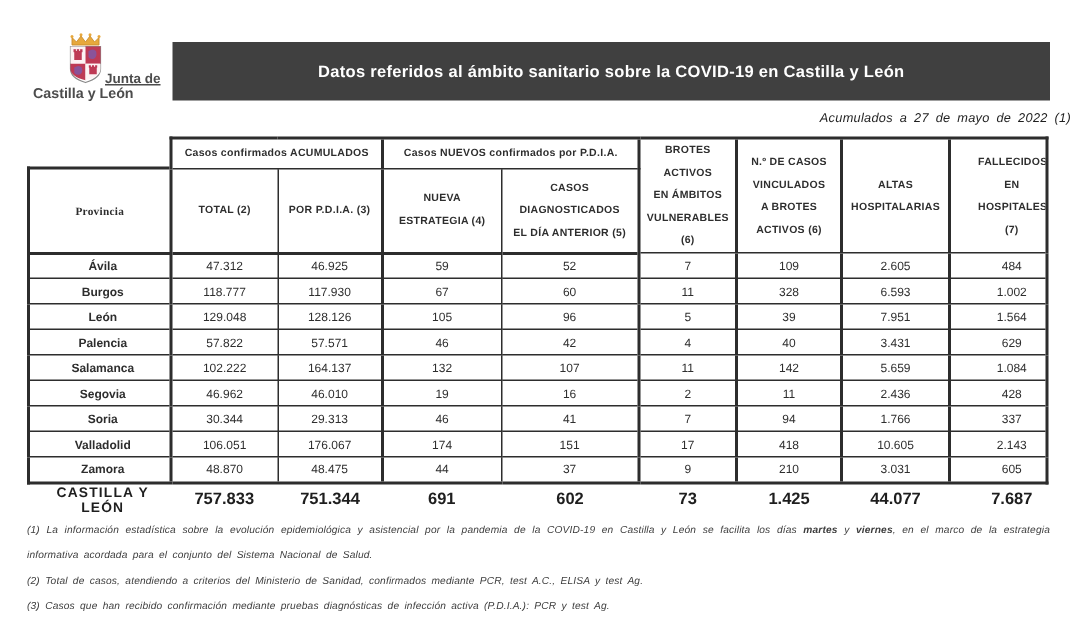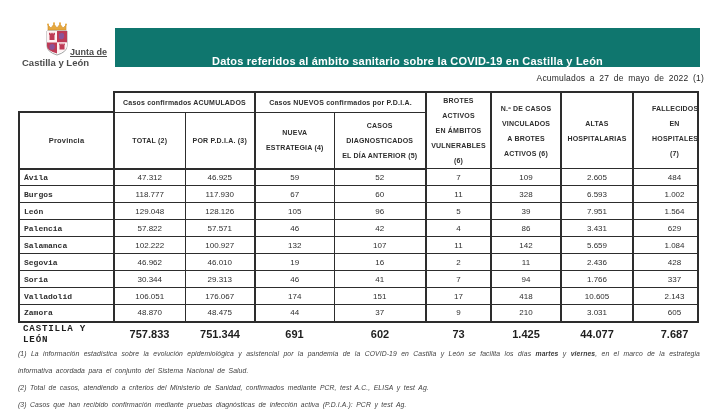--- a/index.html
+++ b/index.html
@@ -15,40 +15,40 @@
   .crest{position:absolute;left:24px;top:0;}
   .logo-name1{position:absolute;left:48px;top:25px;font-size:9px;font-weight:bold;color:#4c4c4c;white-space:nowrap;text-decoration:underline;}
   .logo-name2{position:absolute;left:0px;top:35px;font-size:9.5px;font-weight:bold;color:#4c4c4c;white-space:nowrap;}
 
   
   .banner{position:absolute;left:115px;top:28px;width:585px;height:39px;
     display:flex;align-items:center;justify-content:center;}
   .banner-title{color:#fff;font-weight:bold;font-size:11px;letter-spacing:0.2px;}
 
   
-  .subtitle{position:absolute;right:10px;top:73px;font-size:8.5px;color:#1f1f1f;letter-spacing:0.2px;word-spacing:2px;}
+  .subtitle{position:absolute;right:0;top:73px;font-size:8.5px;font-style:italic;color:#1f1f1f;letter-spacing:0.2px;word-spacing:2px;}
 
   
   .table-wrap{position:absolute;left:18px;top:91px;width:682px;}
   table{border-collapse:collapse;table-layout:fixed;width:680px;}
   th,td{border:1px solid #2d2d2d;padding:0;text-align:center;vertical-align:middle;
     font-family:"Liberation Sans", sans-serif;color:#2e2e2e;overflow:hidden;}
   thead th{font-size:7px;font-weight:bold;letter-spacing:0.2px;}
   .hl{display:block;line-height:15px;}
   tr.rA{height:20px;}
   tr.rB{height:56px;}
   tbody tr{height:17px;}
   tbody td{font-size:8px;}
   .ghost{border:none;background:#fff;}
   .gt{border-top-width:2px;}
   .gb{border-bottom-width:2px;}
   .gl{border-left-width:2px;}
   .gr{border-right-width:2px;padding-left:18px;}
   .ol{border-left-width:2px;}
-  td.provcell{text-align:left;padding-left:4px;font-weight:bold;font-size:8px;font-family:Liberation Mono, monospace;}
+  td.provcell{text-align:center;padding-left:4px;font-weight:bold;font-size:8px;}
   tr.total td{border:none;font-weight:bold;font-size:11px;height:18px;color:#1e1e1e;}
   tr.total td.provcell{font-size:9.2px;letter-spacing:0.8px;}
 
   
   .footnotes{position:absolute;left:18px;top:345px;width:682px;}
   .fn{margin:0;font-size:6.8px;font-style:italic;color:#3d3d3d;line-height:17px;
     text-align:justify;word-spacing:1.5px;letter-spacing:0.1px;}
   .fn b{font-weight:bold;}
 </style>
 </head>
@@ -76,21 +76,21 @@
       <path d="M11 20.5 H21 V24 Q21 29 11 31.5 Z" fill="#fdf3f4"></path>
       <rect x="13.5" y="22.5" width="5" height="5" fill="#BE3A55"></rect>
         <rect x="13.2" y="21.5" width="1.4" height="1.6" fill="#BE3A55"></rect>
         <rect x="15.3" y="21.5" width="1.4" height="1.6" fill="#BE3A55"></rect>
         <rect x="17.4" y="21.5" width="1.4" height="1.6" fill="#BE3A55"></rect>
     </svg>
     <div class="logo-name1">Junta de</div>
     <div class="logo-name2">Castilla y León</div>
   </div>
 
-  <div class="banner" id="banner" style="background: #0f766e; align-items: flex-end;">
+  <div class="banner" id="banner" style="background: #404040;">
     <span class="banner-title">Datos referidos al ámbito sanitario sobre la COVID-19 en Castilla y León</span>
   </div>
 
   <div class="subtitle">Acumulados a 27 de mayo de 2022 (1)</div>
 
   <div class="table-wrap">
     <table>
       <colgroup>
         <col style="width:95px">
           <col style="width:71px">
@@ -125,21 +125,21 @@
             <span class="hl">HOSPITALARIAS</span>
           </th>
           <th class="gt gl gr" rowspan="2">
             <span class="hl">FALLECIDOS</span>
             <span class="hl">EN</span>
             <span class="hl">HOSPITALES</span>
             <span class="hl">(7)</span>
           </th>
         </tr>
         <tr class="rB">
-          <th class="ol gt gb" style="font-size:7.5px;">Provincia</th>
+          <th class="ol gt gb" style="font-size:7.5px;font-family:Liberation Serif, serif;">Provincia</th>
           <th class="gl gb">TOTAL (2)</th>
           <th class="gb">POR P.D.I.A. (3)</th>
           <th class="gl gb">
             <span class="hl">NUEVA</span>
             <span class="hl">ESTRATEGIA (4)</span>
           </th>
           <th class="gb">
             <span class="hl">CASOS</span>
             <span class="hl">DIAGNOSTICADOS</span>
             <span class="hl">EL DÍA ANTERIOR (5)</span>
@@ -180,28 +180,28 @@
             <td class="gl">7.951</td>
             <td class="gl gr">1.564</td>
           </tr>
           <tr>
             <td class="provcell ol">Palencia</td>
             <td class="gl">57.822</td>
             <td class="">57.571</td>
             <td class="gl">46</td>
             <td class="">42</td>
             <td class="gl">4</td>
-            <td class="gl">86</td>
+            <td class="gl">40</td>
             <td class="gl">3.431</td>
             <td class="gl gr">629</td>
           </tr>
           <tr>
             <td class="provcell ol">Salamanca</td>
             <td class="gl">102.222</td>
-            <td class="">100.927</td>
+            <td class="">164.137</td>
             <td class="gl">132</td>
             <td class="">107</td>
             <td class="gl">11</td>
             <td class="gl">142</td>
             <td class="gl">5.659</td>
             <td class="gl gr">1.084</td>
           </tr>
           <tr>
             <td class="provcell ol">Segovia</td>
             <td class="gl">46.962</td>

